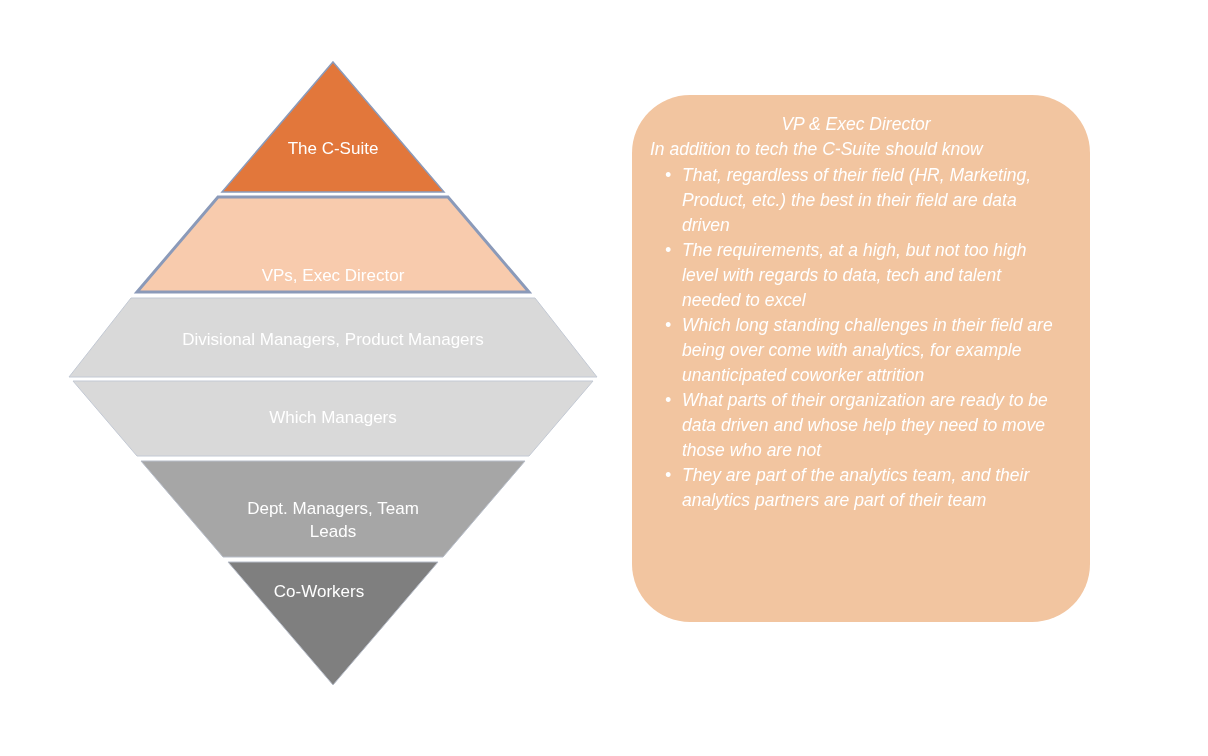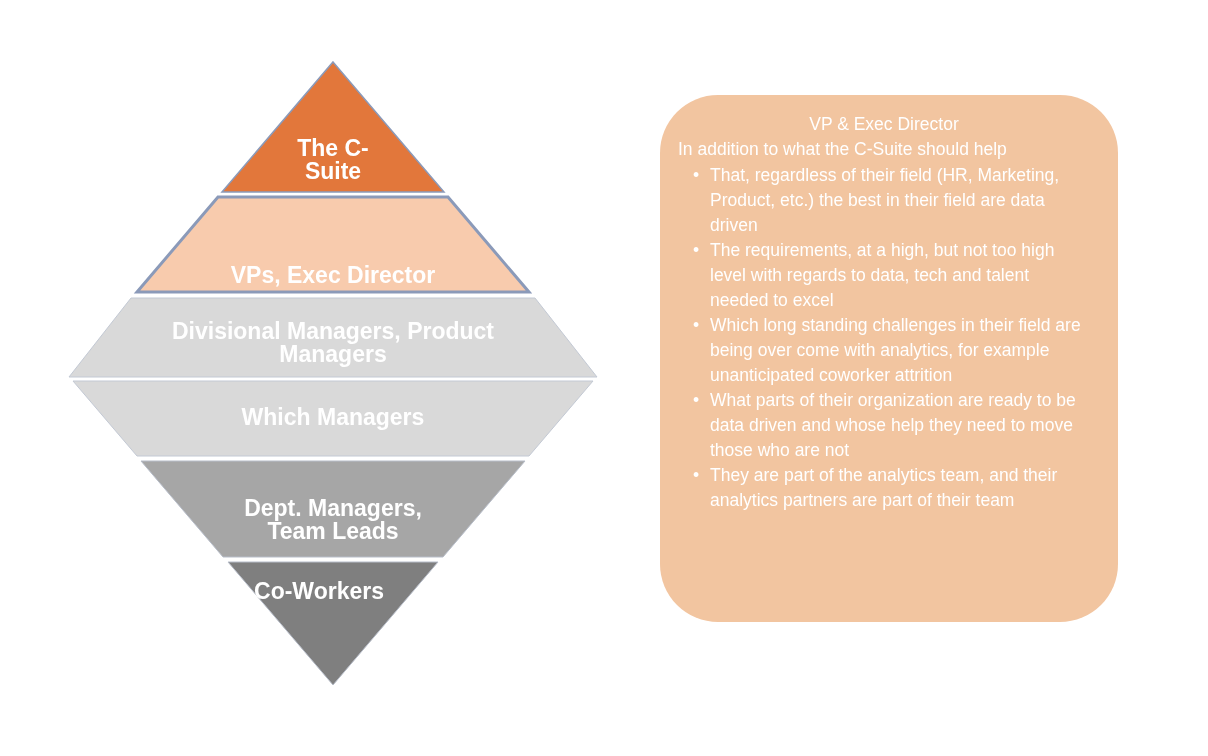--- a/index.html
+++ b/index.html
@@ -7,36 +7,36 @@
     position:relative;
     width:1208px;height:756px;
     background:#ffffff;
     font-family:"Liberation Sans",sans-serif;
     overflow:hidden;
   }
   .pyramid-svg{position:absolute;left:0;top:0;}
   .pyr-label{
     position:absolute;
     color:#ffffff;
-    font-size:23px;
+    font-size:17px;
     line-height:23px;
     text-align:center;
-    font-weight:bold;
   }
   .panel{
     position:absolute;
-    left:660px;top:95px;
+    left:632px;top:95px;
     width:458px;height:527px;
     box-sizing:border-box;
     background:#f2c5a0;
     border-radius:58px;
     color:#ffffff;
     font-size:17.5px;
     line-height:25px;
     padding:17px 28px 16px 18px;
+    font-style:italic;
   }
   .panel-title{text-align:center;}
   .panel-intro{text-align:left;}
   ul.panel-bullets{
     margin:1px;
     padding:0 0 0 14px;
     list-style:none;
   }
   ul.panel-bullets li{
     position:relative;
@@ -65,31 +65,31 @@
 
     <polygon points="141,461 525,461 443,557 223,557" stroke="#b7bdc9" stroke-width="1" fill="#a6a6a6"></polygon>
 
     <polygon points="228,562 438,562 333,685" stroke="#b7bdc9" stroke-width="1" fill="#7f7f7f"></polygon>
   </svg>
 
   <div class="pyr-label" style="left:283px;top:137px;width:100px;">The C-Suite</div>
 
   <div class="pyr-label" style="left:183px;top:252px;width:300px;margin-top:12px;">VPs, Exec Director</div>
 
-  <div class="pyr-label" style="left:133px;top:320px;width:400px;">Divisional Managers, Product Managers</div>
+  <div class="pyr-label" style="left:133px;top:328px;width:400px;">Divisional Managers, Product Managers</div>
 
   <div class="pyr-label" style="left:233px;top:406px;width:200px;">Which Managers</div>
 
   <div class="pyr-label" style="left:228px;top:497px;width:210px;">Dept. Managers, Team Leads</div>
 
   <div class="pyr-label" style="left:244px;top:580px;width:150px;">Co-Workers</div>
 
   <div class="panel">
     <div class="panel-title">VP &amp; Exec Director</div>
-    <div class="panel-intro">In addition to what the C-Suite should help</div>
+    <div class="panel-intro">In addition to tech the C-Suite should know</div>
     <ul class="panel-bullets">
       <li>That, regardless of their field (HR, Marketing, Product, etc.) the best in their field are data driven</li>
       <li>The requirements, at a high, but not too high level with regards to data, tech and talent needed to excel</li>
       <li>Which long standing challenges in their field are being over come with analytics, for example unanticipated coworker attrition</li>
       <li>What parts of their organization are ready to be data driven and whose help they need to move those who are not</li>
       <li>They are part of the analytics team, and their analytics partners are part of their team</li>
     </ul>
   </div>
 
 </div>

